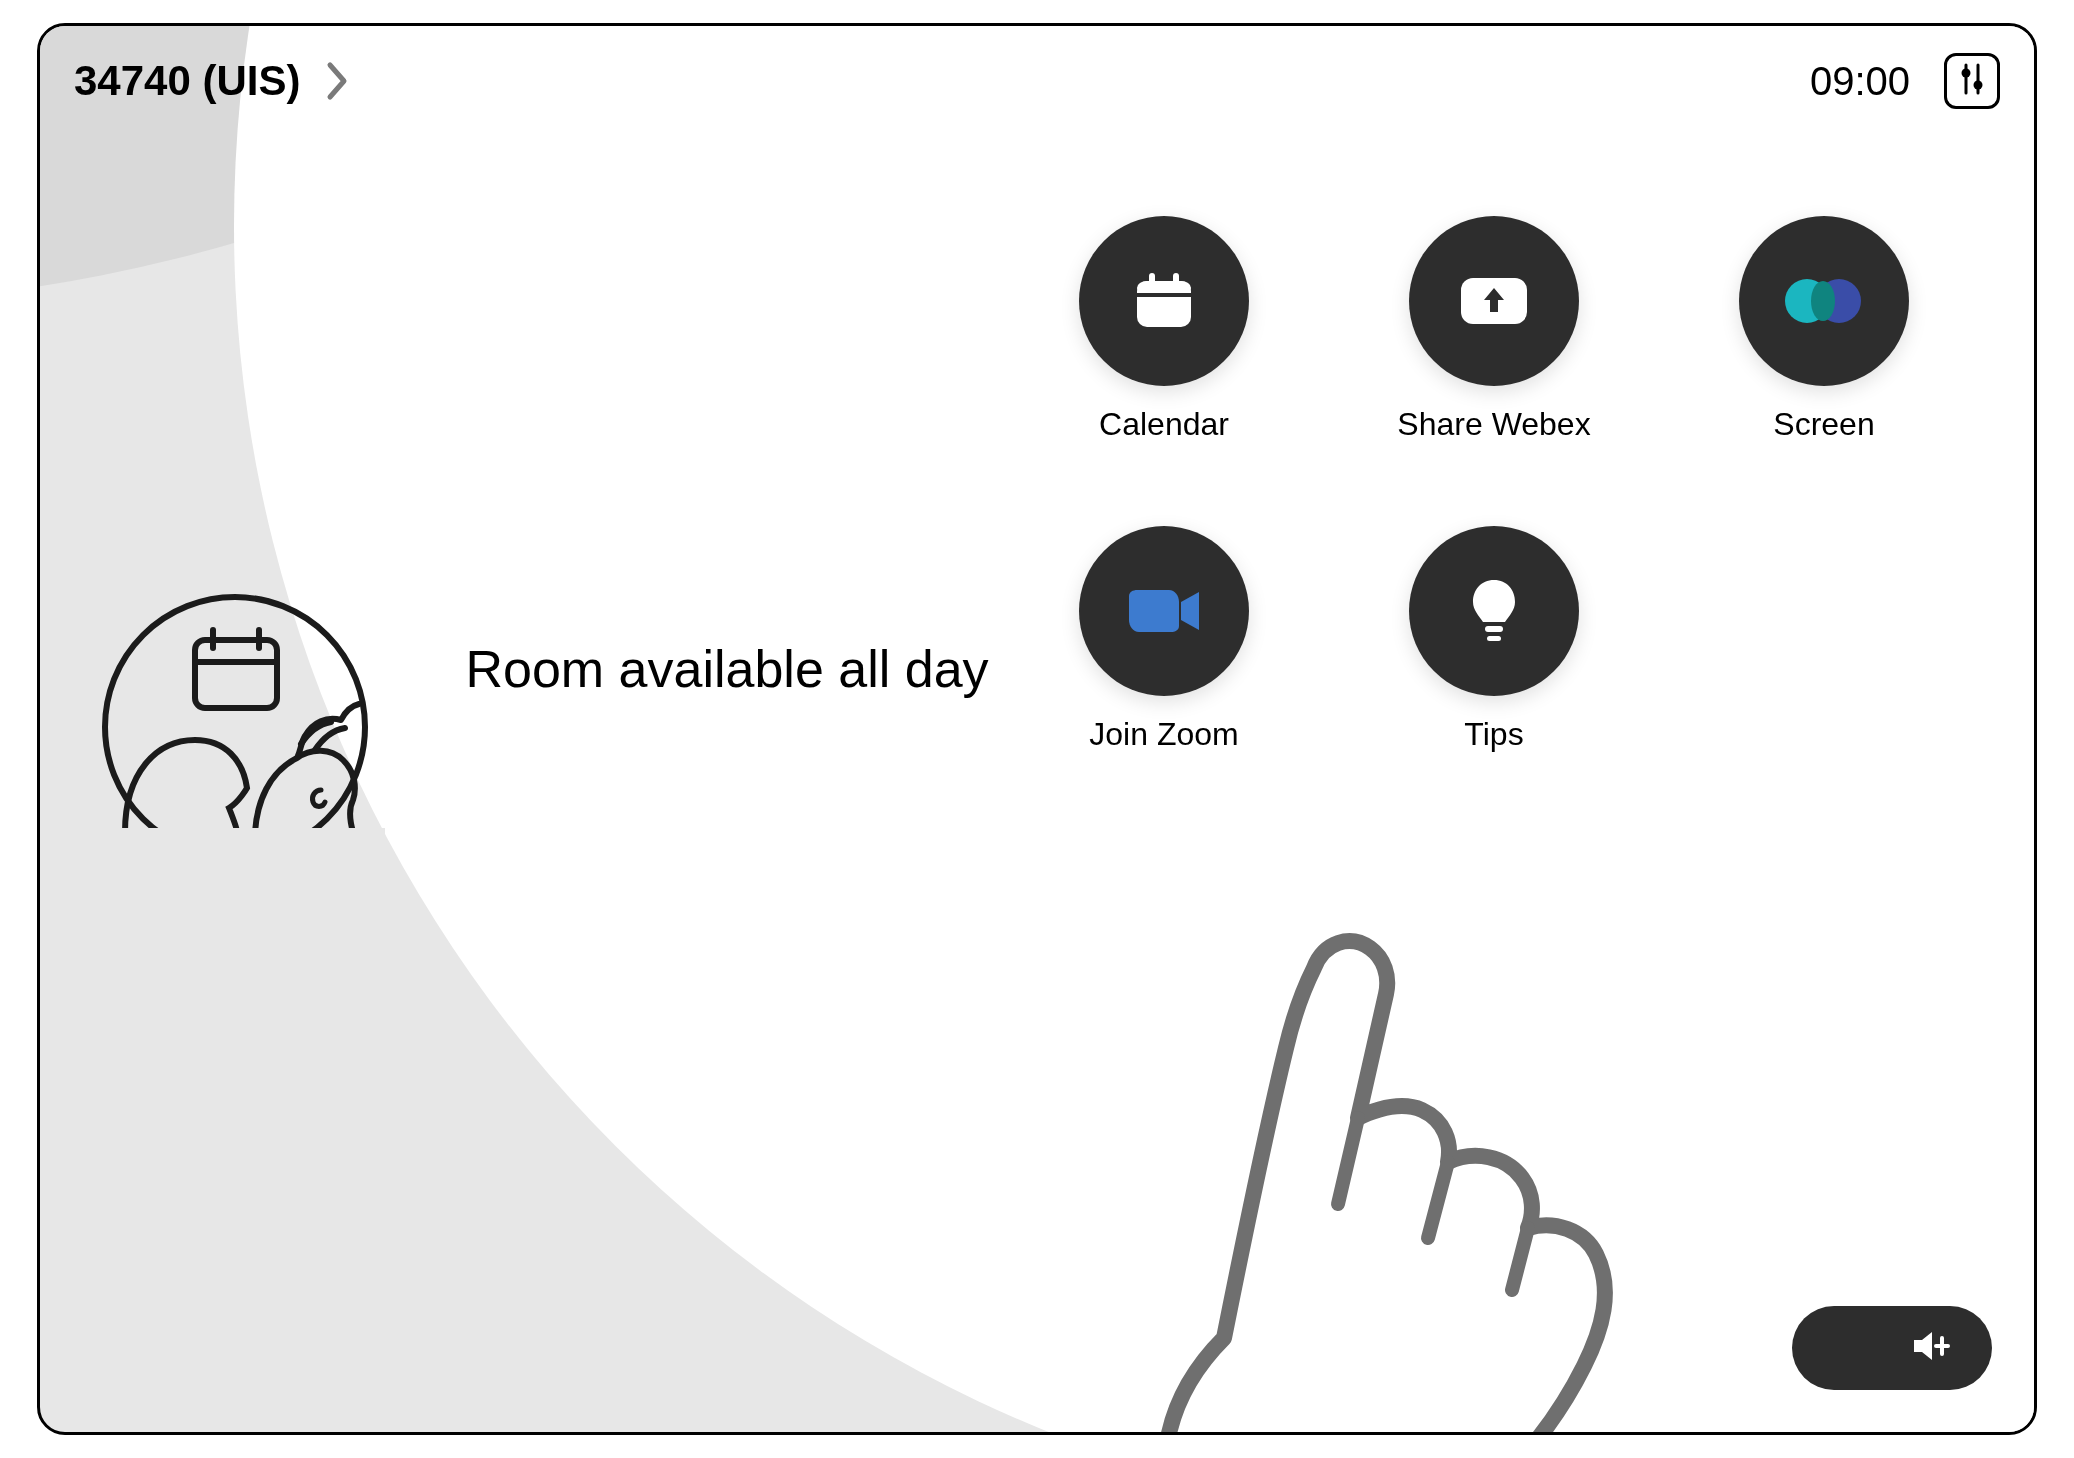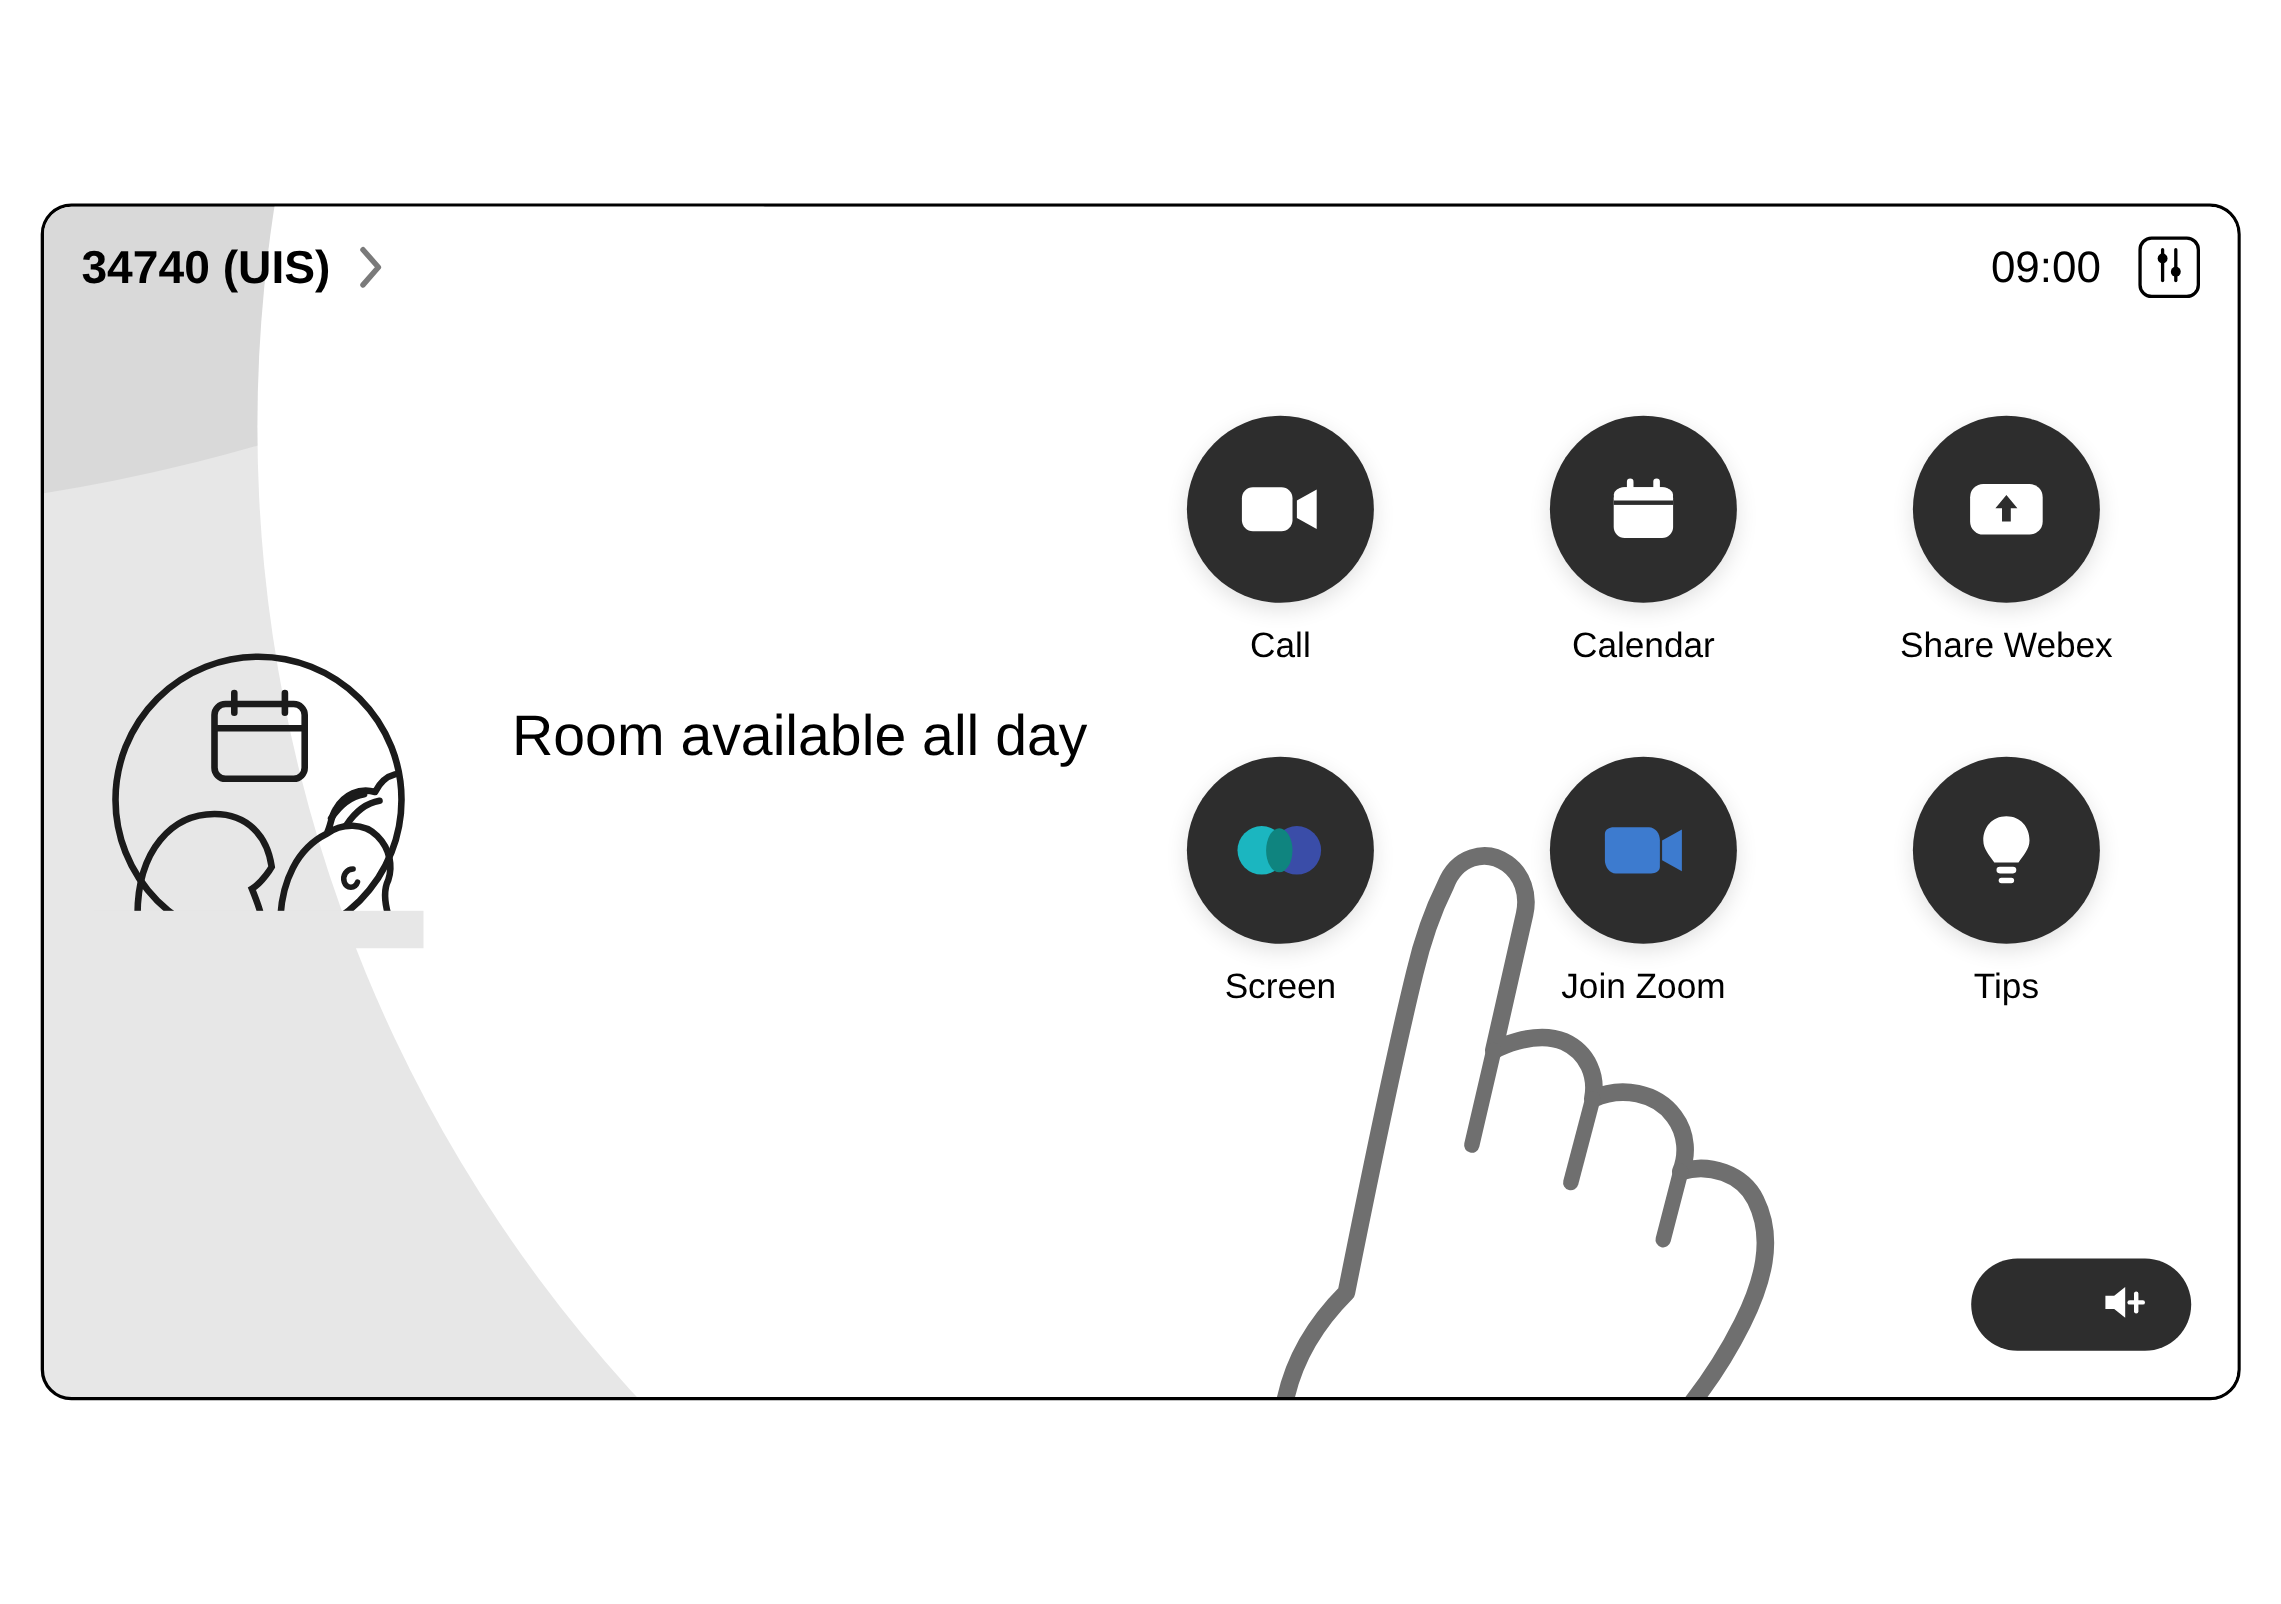--- a/index.html
+++ b/index.html
@@ -15,21 +15,21 @@
     width: 2074px;
     height: 1458px;
     transform-origin: top left;
     display: flex;
     align-items: center;
     justify-content: center;
   }
   .device {
     position: relative;
     width: 2000px;
-    height: 1088px;
+    height: 1412px;
     border: 3px solid #000;
     border-radius: 28px;
     background: #e7e7e7;
     overflow: hidden;
   }
   .bg-circle {
     position: absolute;
     width: 2600px;
     height: 2600px;
     border-radius: 50%;
@@ -218,29 +218,20 @@
 
             <rect x="20" y="256" width="300" height="60" fill="#e7e7e7"></rect>
           </svg>
         </div>
         <div class="status">Room available all day</div>
       </div>
 
       <div class="right-pane">
         <div class="grid">
 
-          <div class="app">
-            <div class="app-icon">
-              <svg width="78" height="56" viewBox="0 0 78 56">
-                <rect x="4" y="8" width="46" height="40" rx="10" fill="#fff"></rect>
-                <path d="M54 20 L72 10 L72 46 L54 36 Z" fill="#fff"></path>
-              </svg>
-            </div>
-            <div class="app-label">Call</div>
-          </div>
 
           <div class="app">
             <div class="app-icon">
               <svg width="66" height="64" viewBox="0 0 66 64">
                 <rect x="6" y="12" width="54" height="46" rx="10" fill="#fff"></rect>
                 <rect x="6" y="12" width="54" height="14" rx="10" fill="#fff"></rect>
                 <rect x="6" y="24" width="54" height="4" fill="#2d2d2d"></rect>
                 <rect x="18" y="4" width="6" height="14" rx="3" fill="#fff"></rect>
                 <rect x="42" y="4" width="6" height="14" rx="3" fill="#fff"></rect>
               </svg>

